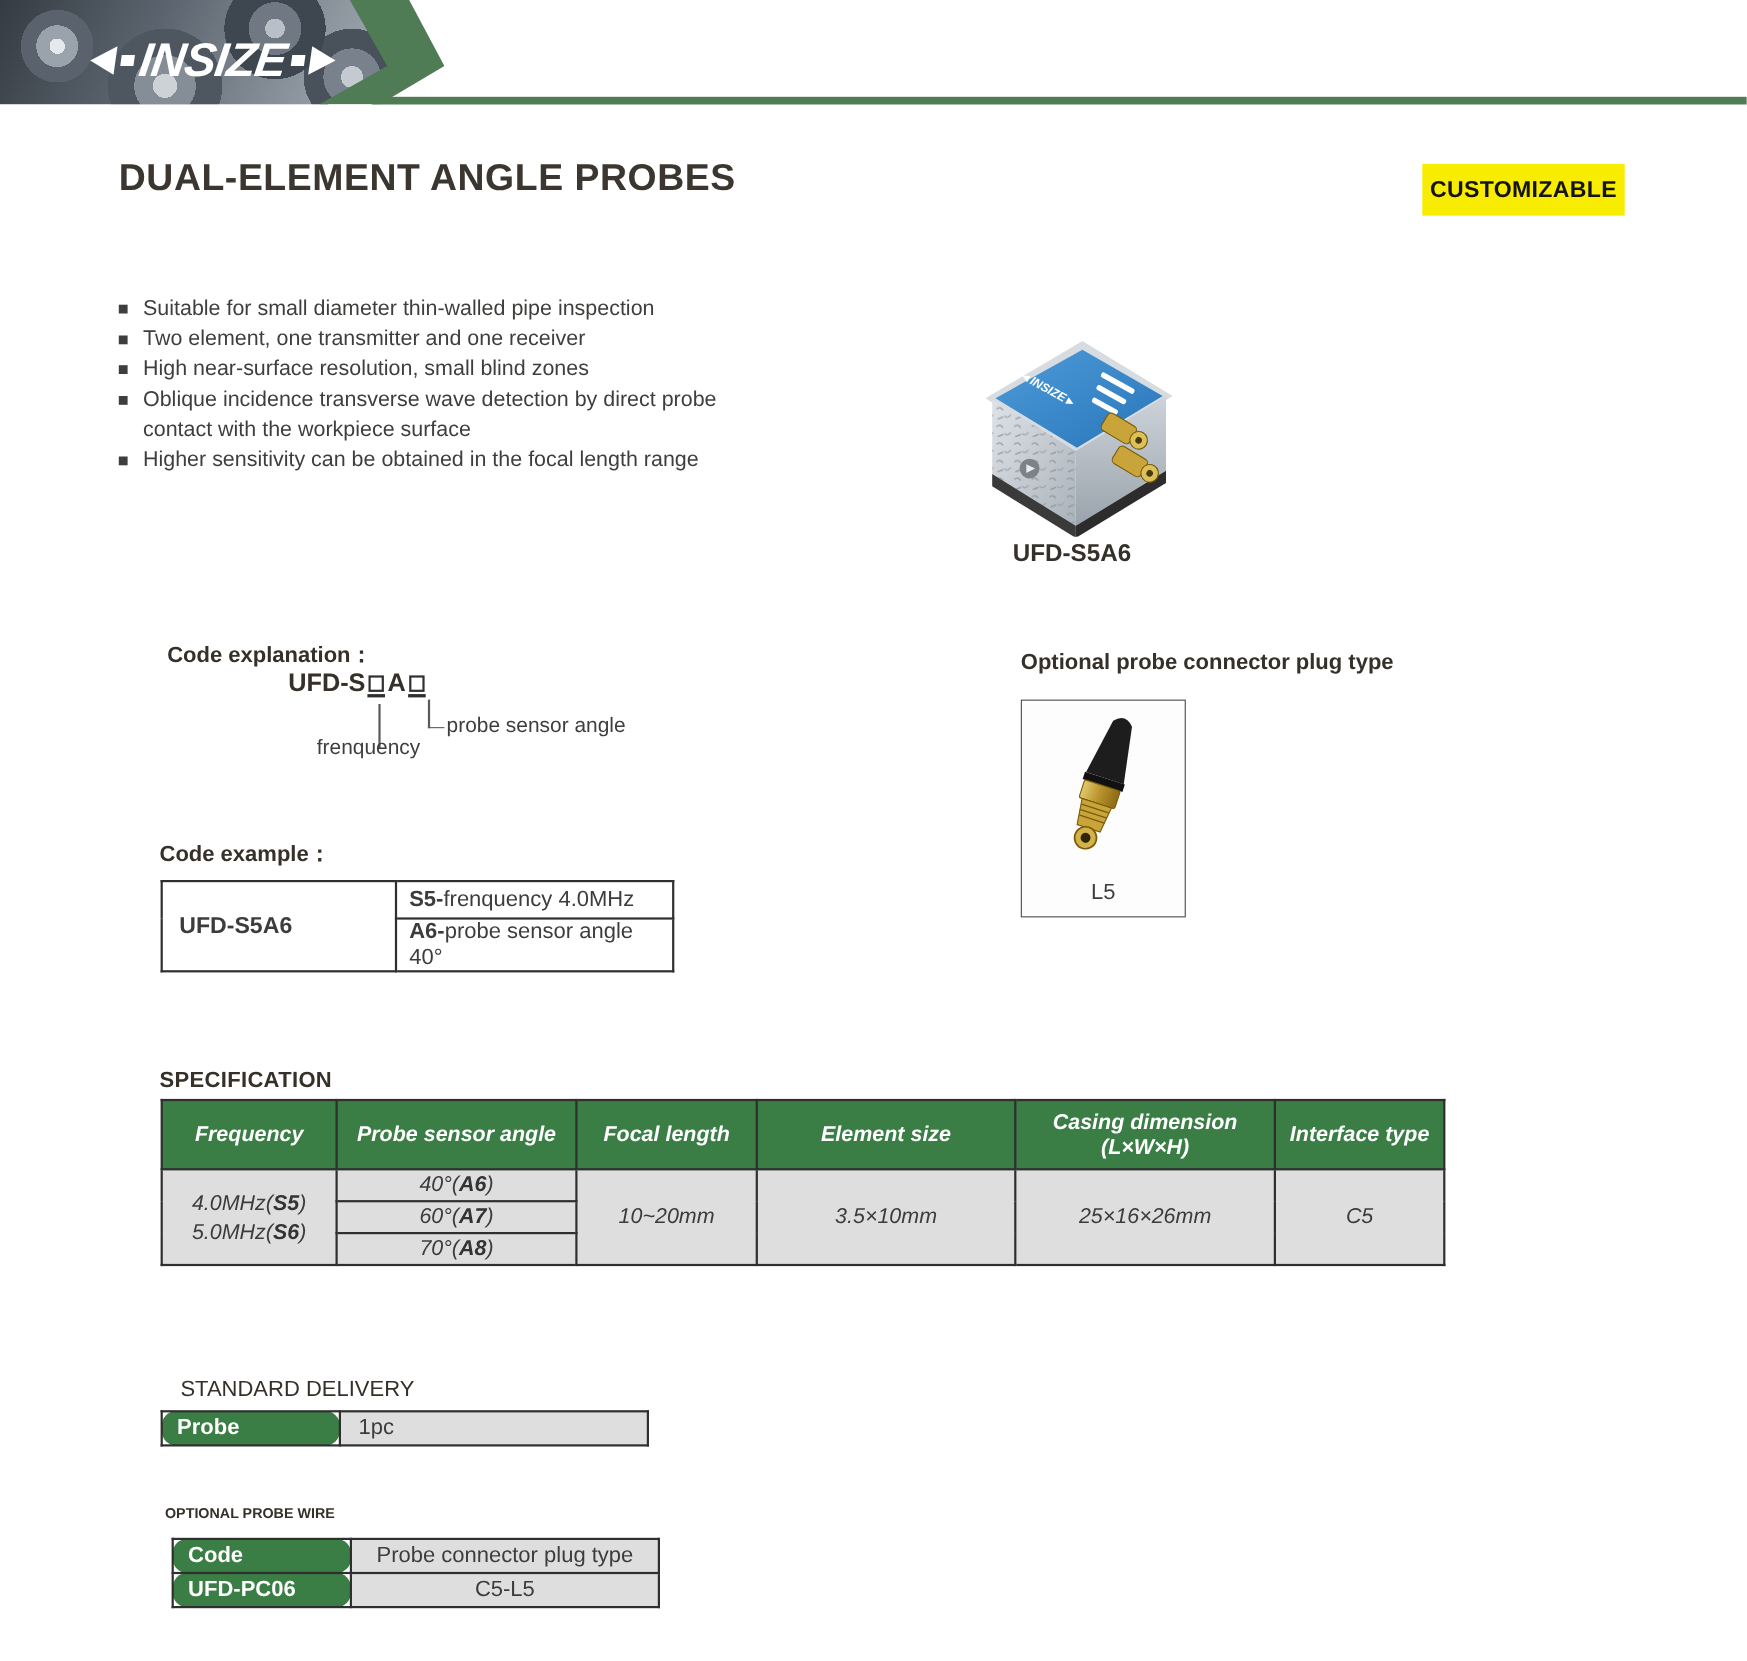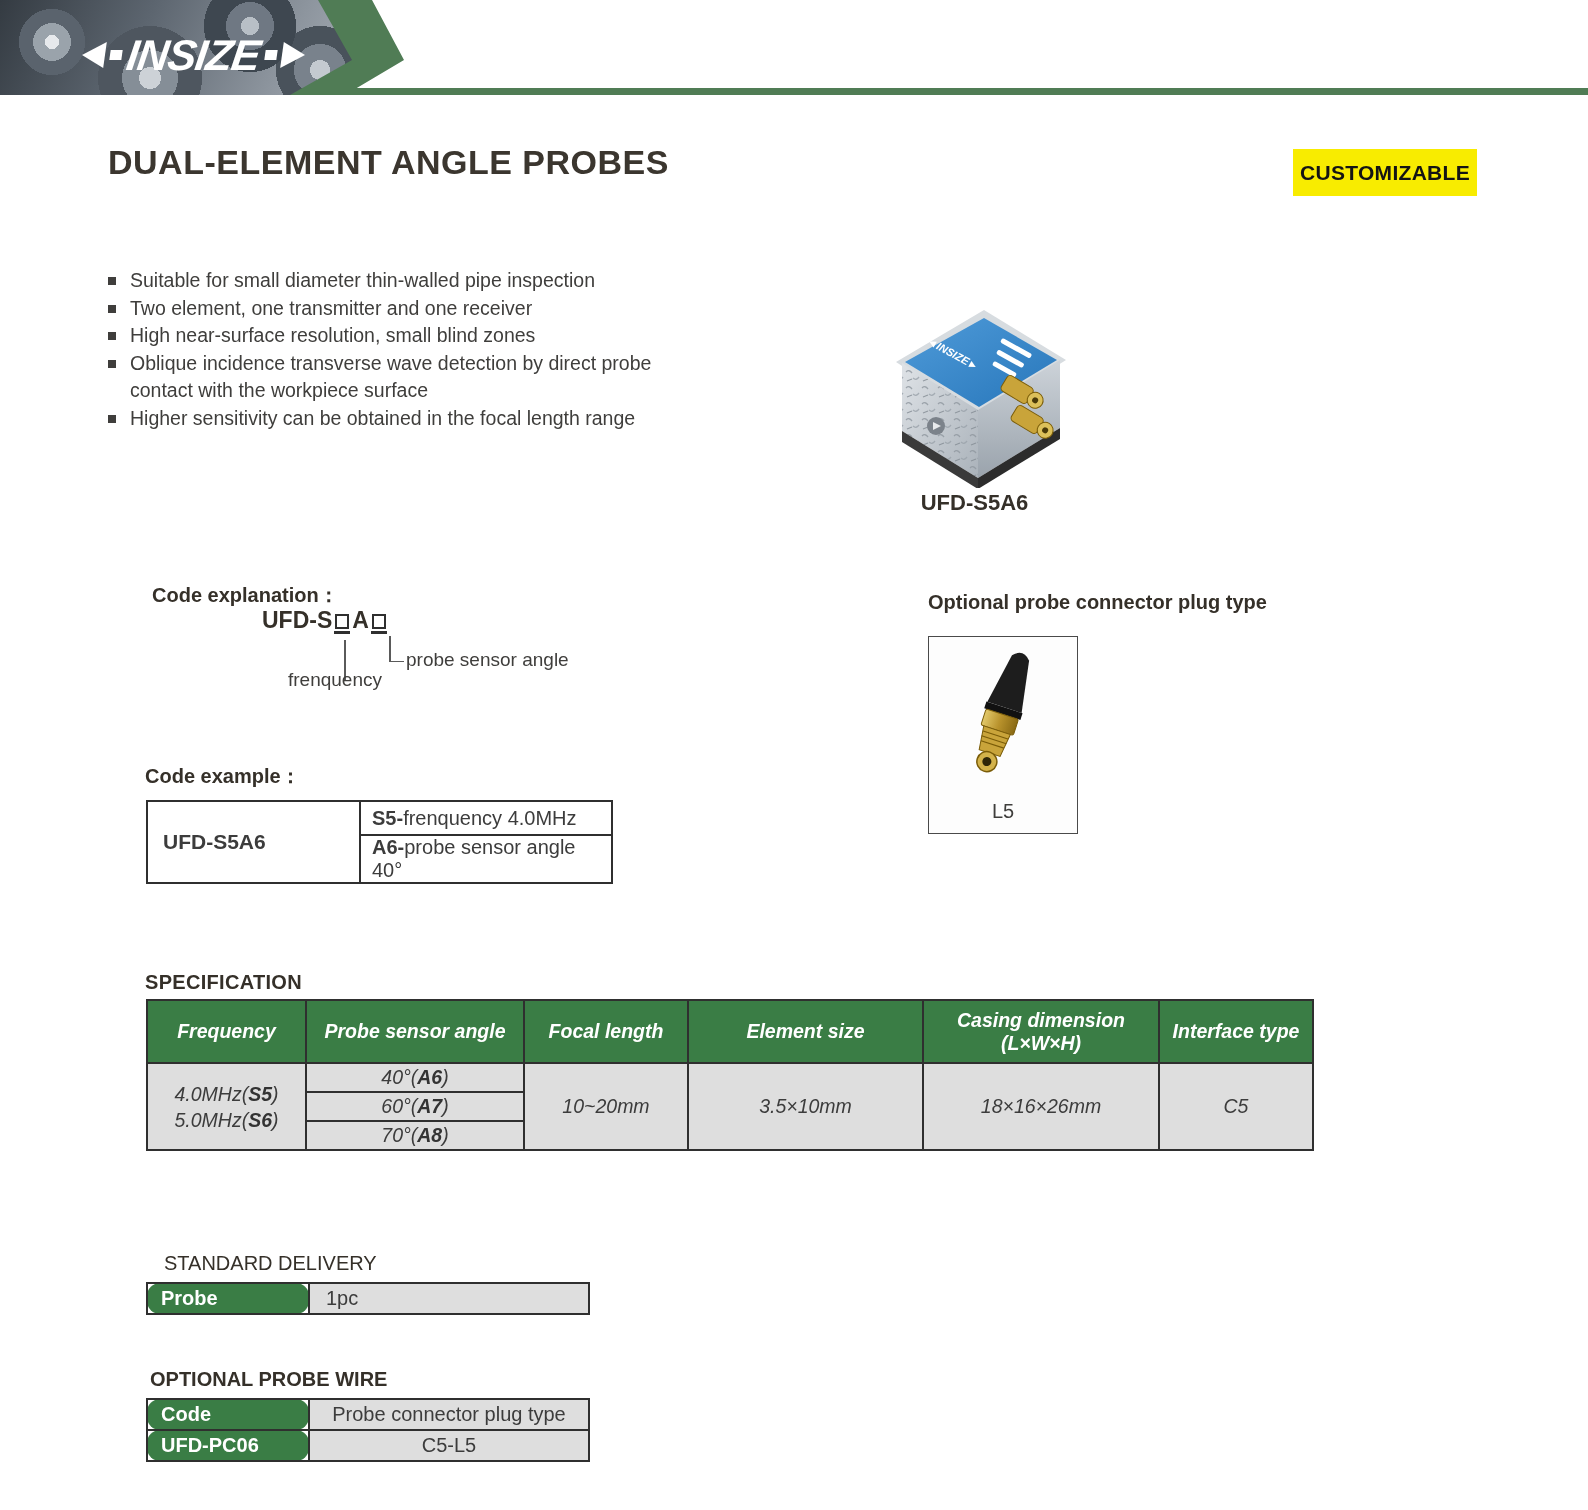--- a/index.html
+++ b/index.html
@@ -89,22 +89,22 @@
     background:#3a7d45; color:#ffffff; font-size:19.5px; font-weight:bold;
     height:63px; text-align:center; line-height:23px;
   }
   .spec-table td { background:#dedede; text-align:center; font-size:19.5px; color:#3c3c3c; height:29px; }
   .spec-table td b { font-weight:bold; color:#333; }
   .freq-line { line-height:26px; }
 
   
   .sd-heading { left:164px; top:1252px; font-size:20px; font-weight:normal; color:#353029; }
   .sd-table { left:146px; top:1282px; }
-  .ow-heading { left:150px; top:1368px; font-size:20px; font-weight:bold; color:#353029; }
-  .ow-table { left:146px; top:1398px; }
+  .ow-heading { left:150px; top:1368px; font-size:13px; font-weight:bold; color:#353029; }
+  .ow-table { left:156px; top:1398px; }
   .mini td { border:2px solid #2f2f2f; height:31px; font-size:20px; }
   .mini td.g { width:162px; background:#3a7d45; color:#fff; font-weight:bold; text-align:left; padding-left:13px;border-radius:13px; }
   .mini td.v { width:280px; background:#dedede; color:#3c3c3c; }
   .mini td.v.left { text-align:left; padding-left:16px; }
   .mini td.v.center { text-align:center; }
 </style>
 </head>
 <body>
 
 <div class="abs banner">
@@ -280,21 +280,21 @@
   </thead>
   <tbody>
     <tr>
       <td rowspan="3">
         <div class="freq-line"><span>4.0MHz(</span><b>S5</b><span>)</span></div>
         <div class="freq-line"><span>5.0MHz(</span><b>S6</b><span>)</span></div>
       </td>
       <td><span>40°(</span><b>A6</b><span>)</span></td>
       <td rowspan="3">10~20mm</td>
       <td rowspan="3">3.5×10mm</td>
-      <td rowspan="3">18×16×26mm</td>
+      <td rowspan="3">25×16×26mm</td>
       <td rowspan="3">C5</td>
     </tr>
     <tr>
       <td><span>60°(</span><b>A7</b><span>)</span></td>
     </tr>
     <tr>
       <td><span>70°(</span><b>A8</b><span>)</span></td>
     </tr>
   </tbody>
 </table>

